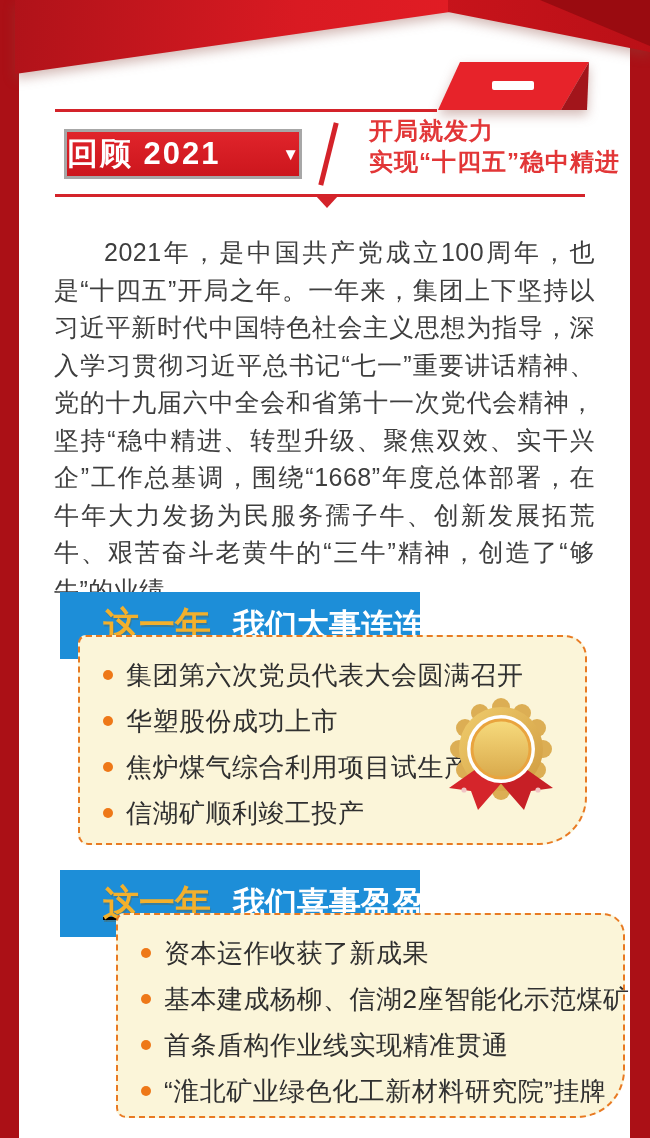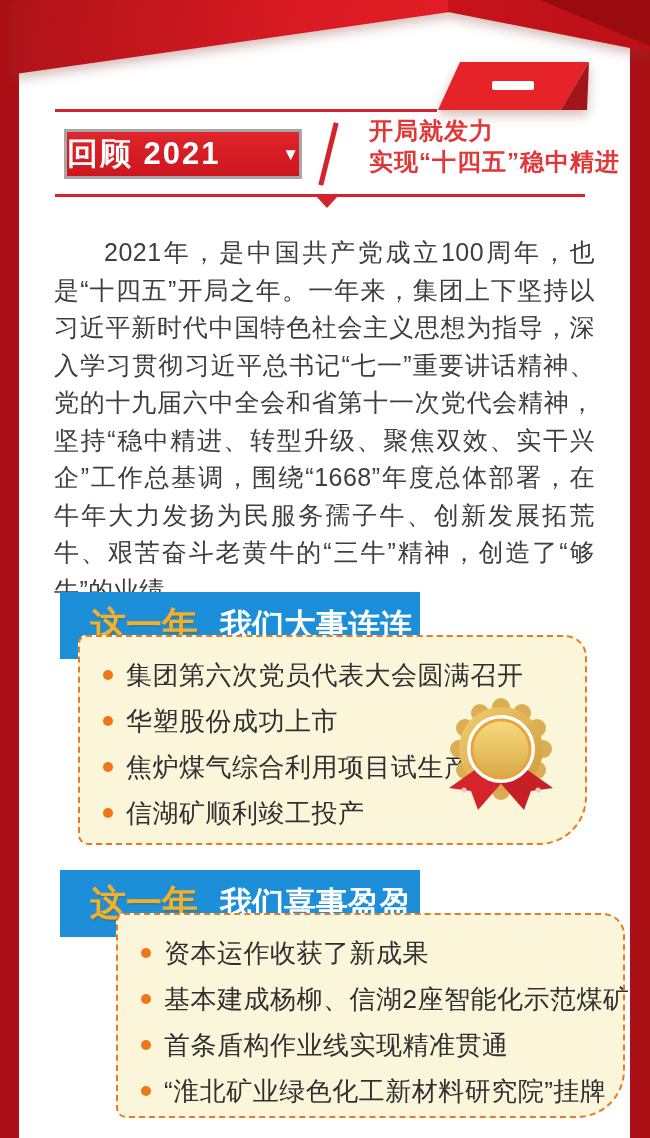--- a/index.html
+++ b/index.html
@@ -51,21 +51,21 @@
   .headline{position:absolute;left:349px;top:115px;z-index:3;color:#e23637;font-weight:bold;margin-left:20px;}
   .headline div{font-size:24px;line-height:31px;letter-spacing:1px;white-space:nowrap;}
 
   
   .intro{position:absolute;left:54px;top:226px;width:541px;z-index:2;
          font-size:25px;line-height:37.5px;color:#3e3e3e;text-align:justify;
          text-indent:2em;letter-spacing:.5px;margin-top:8px;}
 
   
   .sec-head{position:absolute;left:60px;width:360px;height:67px;background:#1d8ed8;z-index:2;
-            display:flex;align-items:center;padding-left:30px;box-sizing:border-box;}
+            display:flex;align-items:center;padding-left:43px;box-sizing:border-box;text-decoration:underline;}
   .sec-head .tag{color:#f3b02c;font-weight:bold;font-size:36px;white-space:nowrap;
                  text-shadow:1px 2px 0 rgba(120,75,0,.25);}
   .sec-head .title{color:#ffffff;font-weight:bold;font-size:32px;margin-left:22px;white-space:nowrap;}
   .sec-head.one{top:592px;}
   .sec-head.two{top:870px;}
 
   .card{position:absolute;left:78px;width:509px;background:#fbf5d9;z-index:3;
         border:2px dashed #e87a22;box-sizing:border-box;
         border-radius:8px 22px 48px 10px;}
   .card.one{top:635px;height:210px;}

